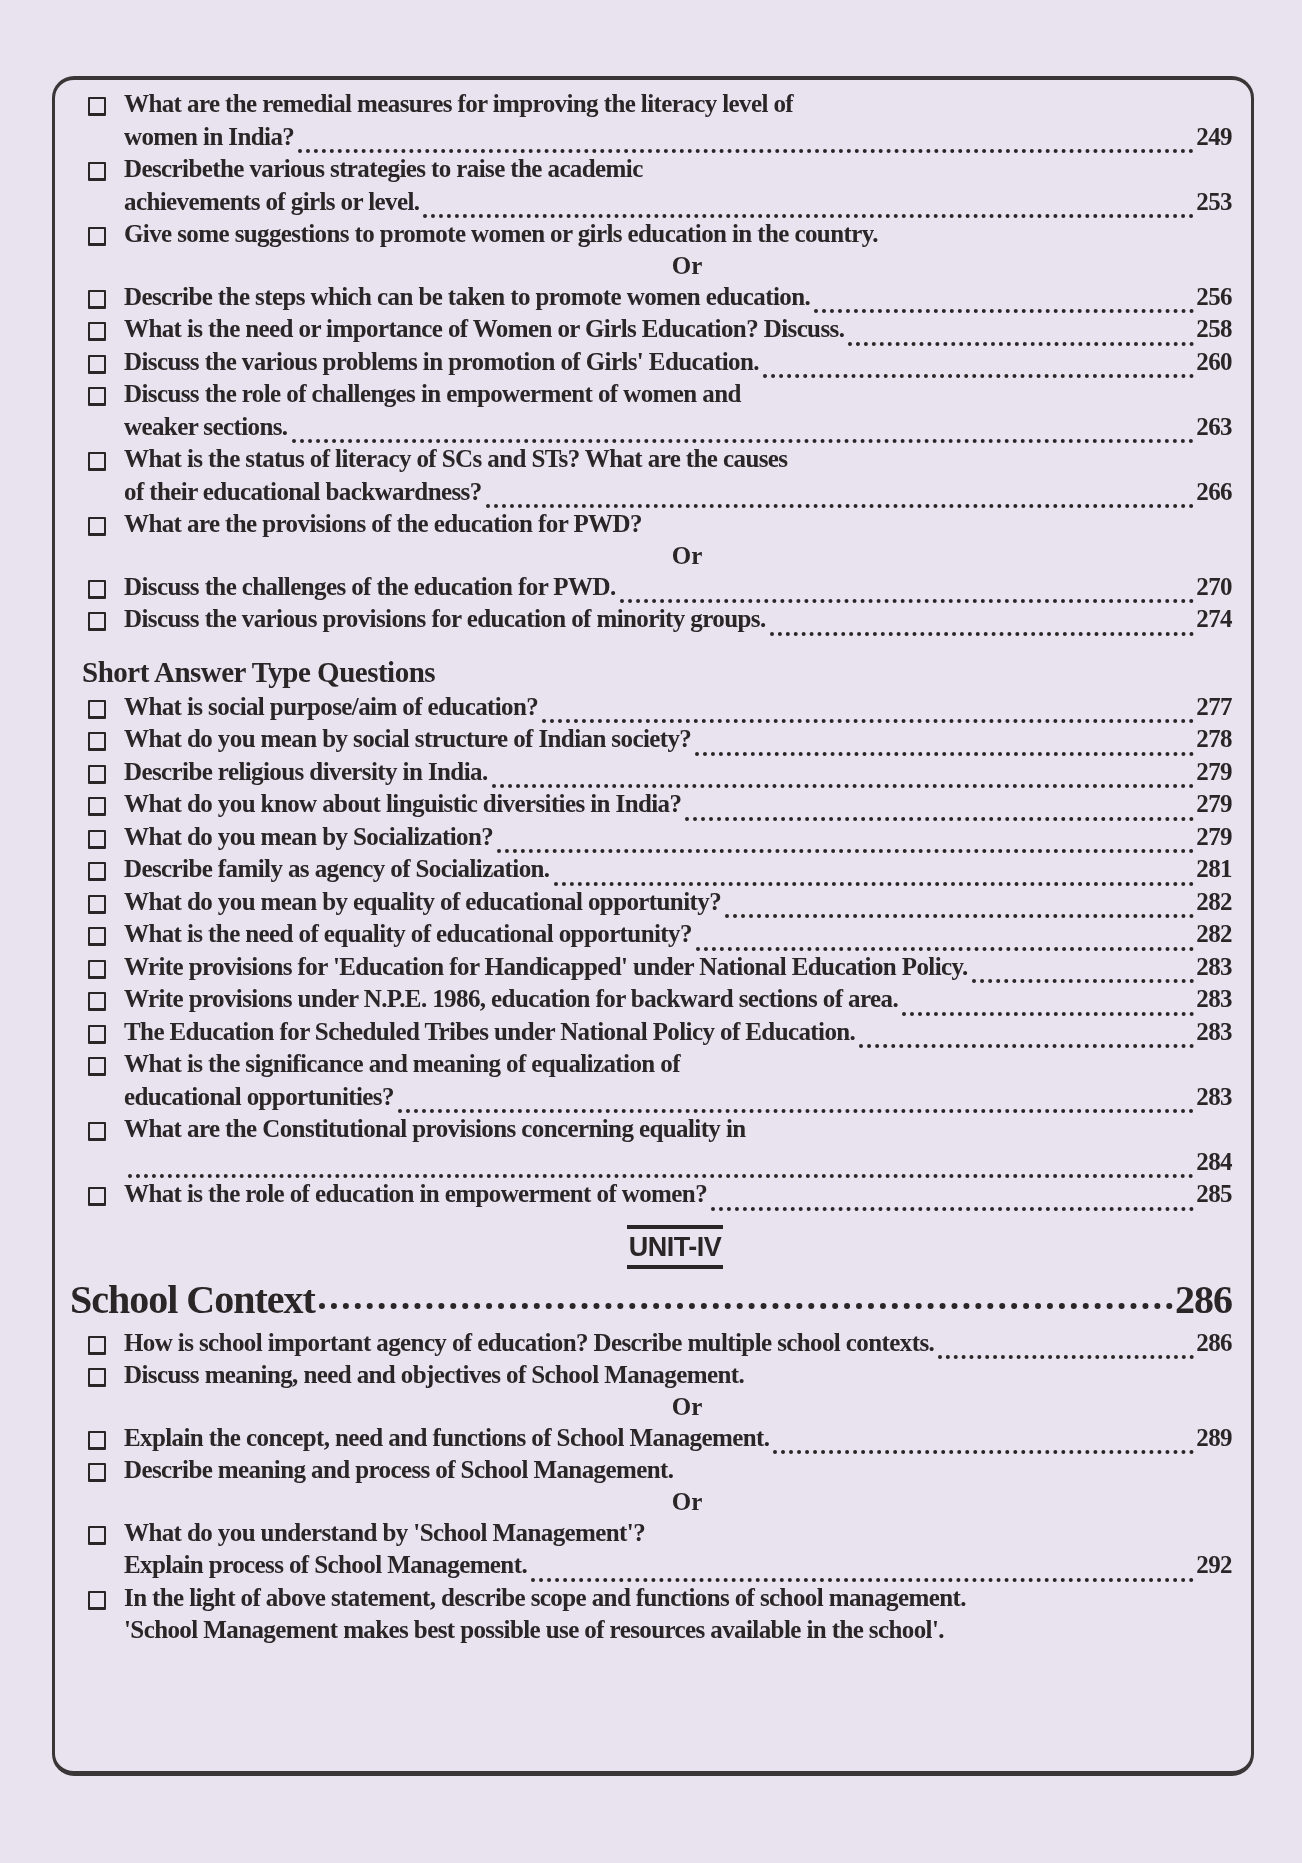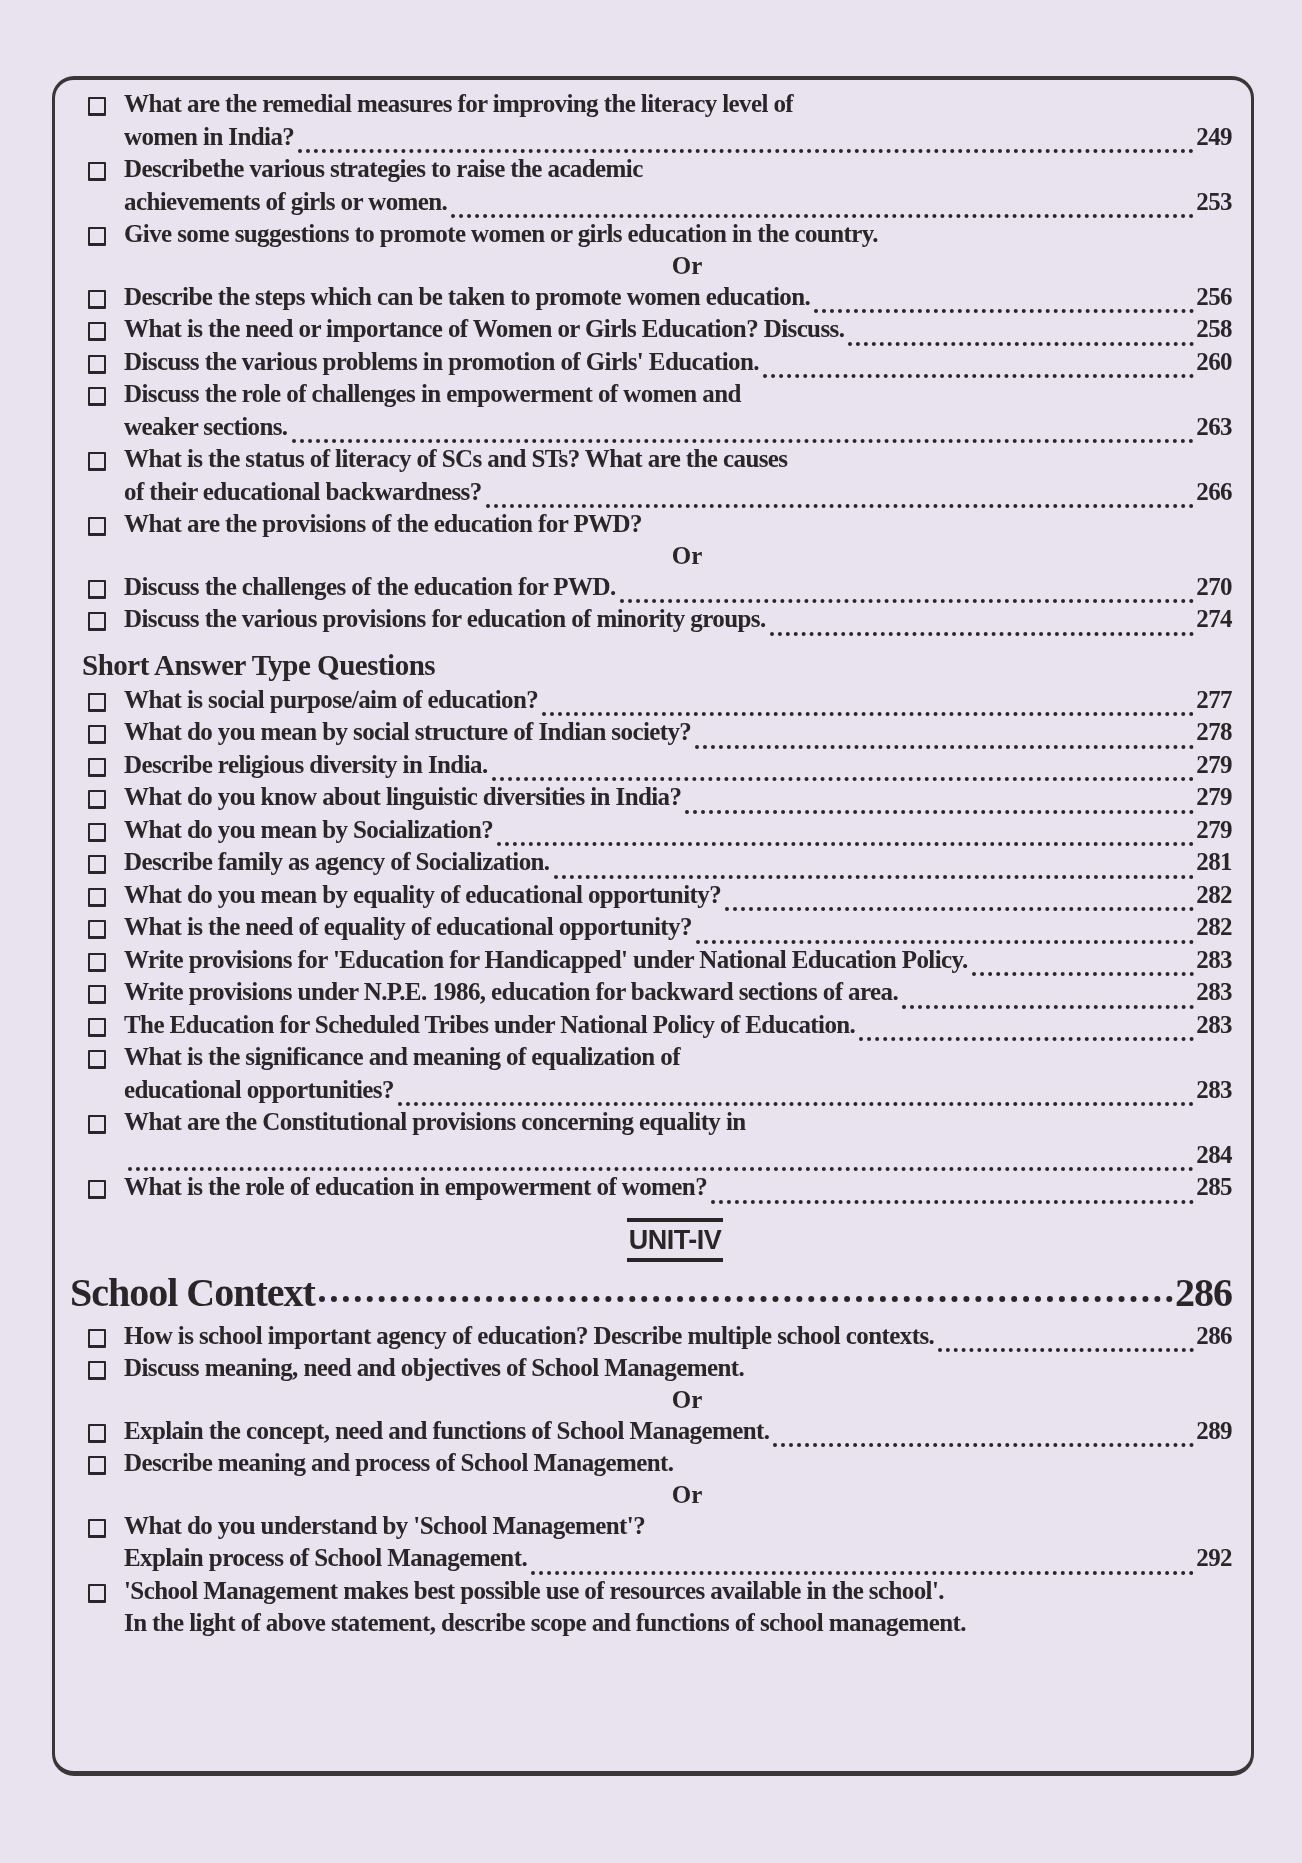--- a/index.html
+++ b/index.html
@@ -33,21 +33,21 @@
   .dots {
     flex:1 1 auto; overflow:hidden; height:22px; margin:0 2px 0 4px;
     border-bottom:4px dotted #2a2628; box-sizing:border-box;
   }
   .page { flex:0 0 auto; font-weight:bold; }
   .or {
     text-align:center; font-size:25px; font-weight:bold; line-height:30px;
     padding-left:60px;
   }
   .section {
-    font-size:29px; font-weight:bold; line-height:38px; margin-top:10px;
+    font-size:29px; font-weight:bold; line-height:38px; margin-top:17px;
     letter-spacing:-0.5px;
   }
   .unit-wrap { text-align:center; margin:14px 0 6px; padding-left:36px; }
   .unit {
     display:inline-block; font-family:Liberation Sans, sans-serif;
     font-size:27px; font-weight:bold; letter-spacing:-0.5px;
     border-top:4px solid #2a2628; border-bottom:4px solid #2a2628;
     padding:2px 2px; line-height:32px;
   }
   .big {
@@ -74,21 +74,21 @@
         </div>
       </div>
     </div>
     <div class="row">
       <span class="box"></span>
       <div class="text">
         <div class="line">
           <span>Describethe various strategies to raise the academic</span>
         </div>
         <div class="line">
-          <span>achievements of girls or women.</span>
+          <span>achievements of girls or level.</span>
           <span class="dots"></span>
           <span class="page">253</span>
         </div>
       </div>
     </div>
     <div class="row">
       <span class="box"></span>
       <div class="text">
         <div class="line">
           <span>Give some suggestions to promote women or girls education in the country.</span>
@@ -381,20 +381,20 @@
           <span>Explain process of School Management.</span>
           <span class="dots"></span>
           <span class="page">292</span>
         </div>
       </div>
     </div>
     <div class="row">
       <span class="box"></span>
       <div class="text">
         <div class="line">
+          <span>In the light of above statement, describe scope and functions of school management.</span>
+        </div>
+        <div class="line">
           <span>'School Management makes best possible use of resources available in the school'.</span>
-        </div>
-        <div class="line">
-          <span>In the light of above statement, describe scope and functions of school management.</span>
         </div>
       </div>
     </div>
   </div>
 
 </body></html>

